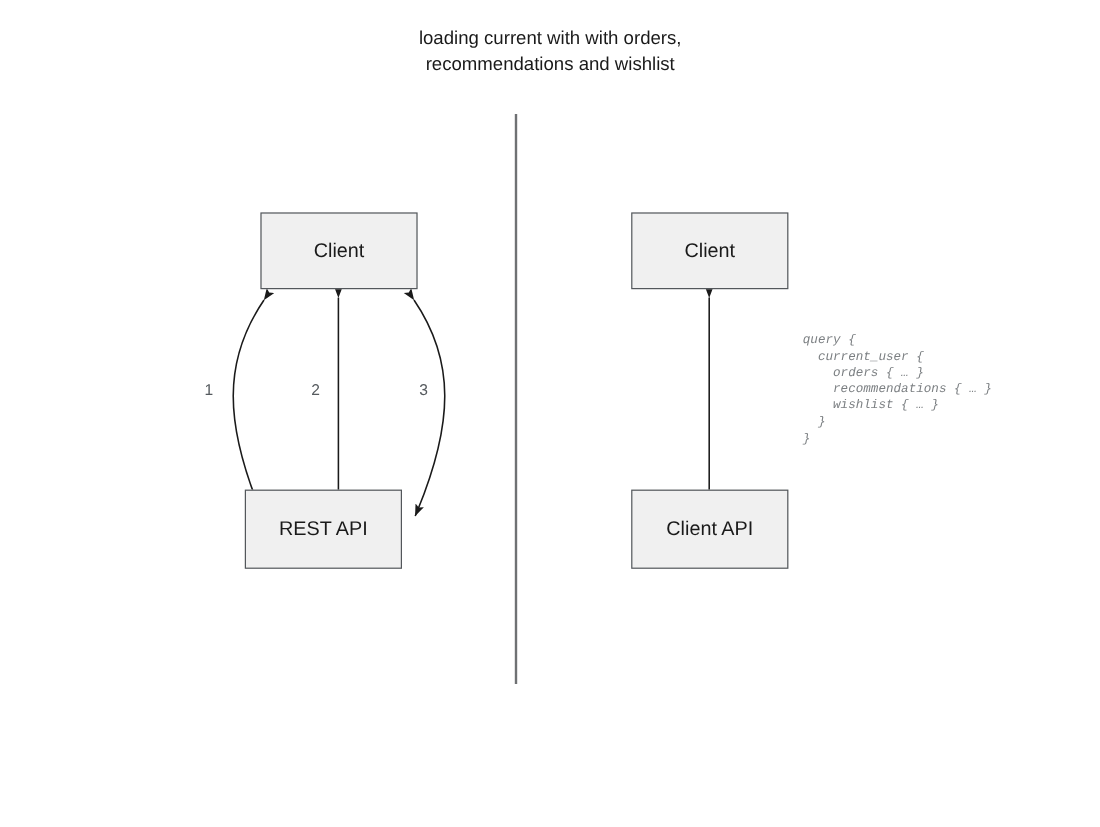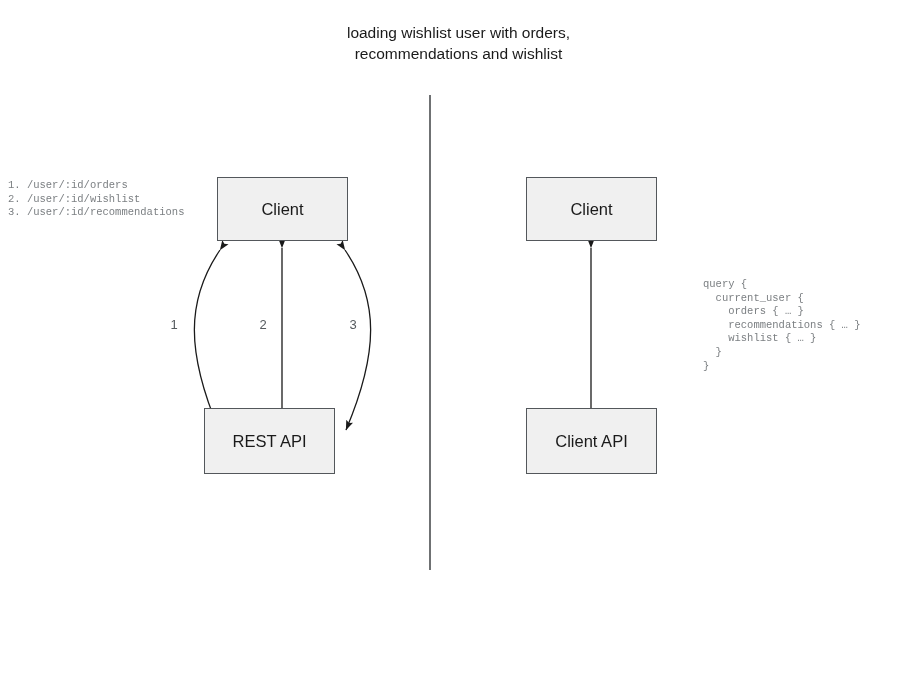--- a/index.html
+++ b/index.html
@@ -84,35 +84,32 @@
   
   .mono {
     position: absolute;
     font-family: "Liberation Mono", "DejaVu Sans Mono", monospace;
     font-size: 10.5px;
     line-height: 13.6px;
     color: #7b7f82;
     white-space: pre;
   }
   .rest-endpoints { left: 8px;   top: 179px; }
-  .graphql-query  { left: 703px; top: 278px; }
+  .graphql-query  { left: 669px; top: 278px; font-style: italic; }
 </style>
 </head>
 <body>
 
 <div id="stage">
 
-  <div class="title">loading wishlist user with orders,
+  <div class="title">loading current with with orders,
 recommendations and wishlist</div>
 
   <div class="divider"></div>
 
-  <div class="mono rest-endpoints">1. /user/:id/orders
-2. /user/:id/wishlist
-3. /user/:id/recommendations</div>
 
   <div class="mono graphql-query">query {
   current_user {
     orders { … }
     recommendations { … }
     wishlist { … }
   }
 }</div>
 
   <svg class="arrows" viewBox="0 0 917 689">

